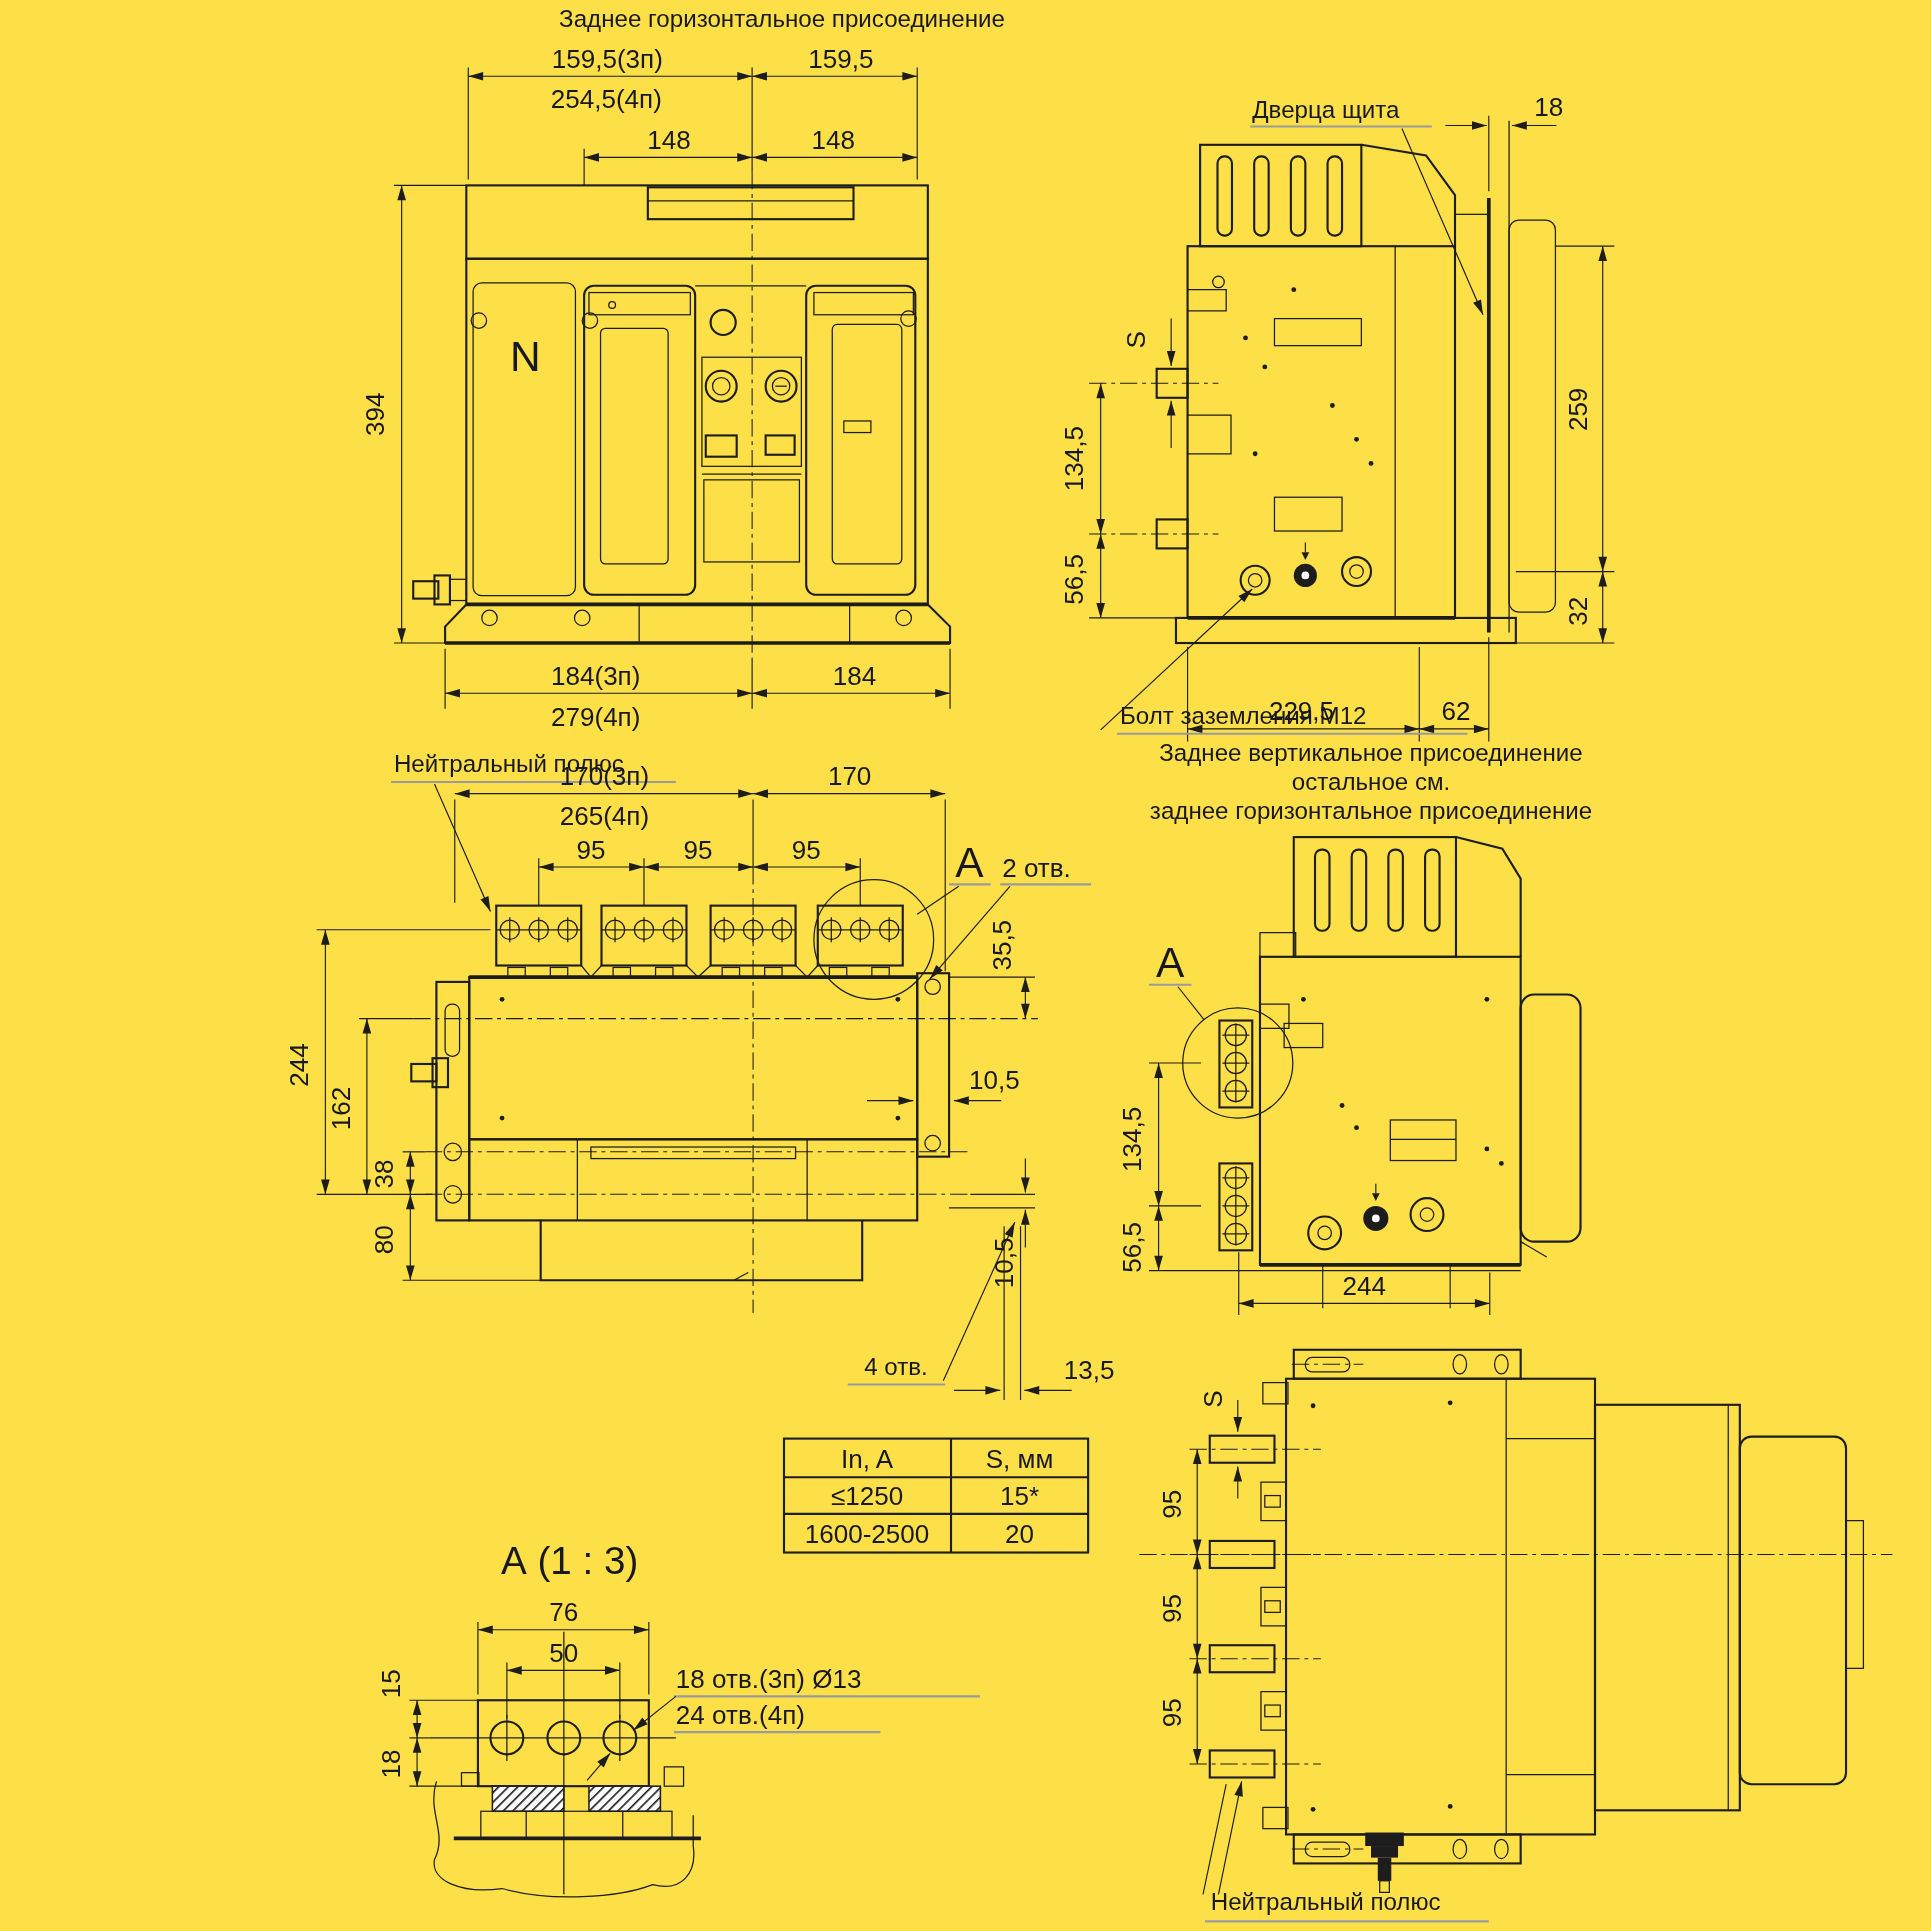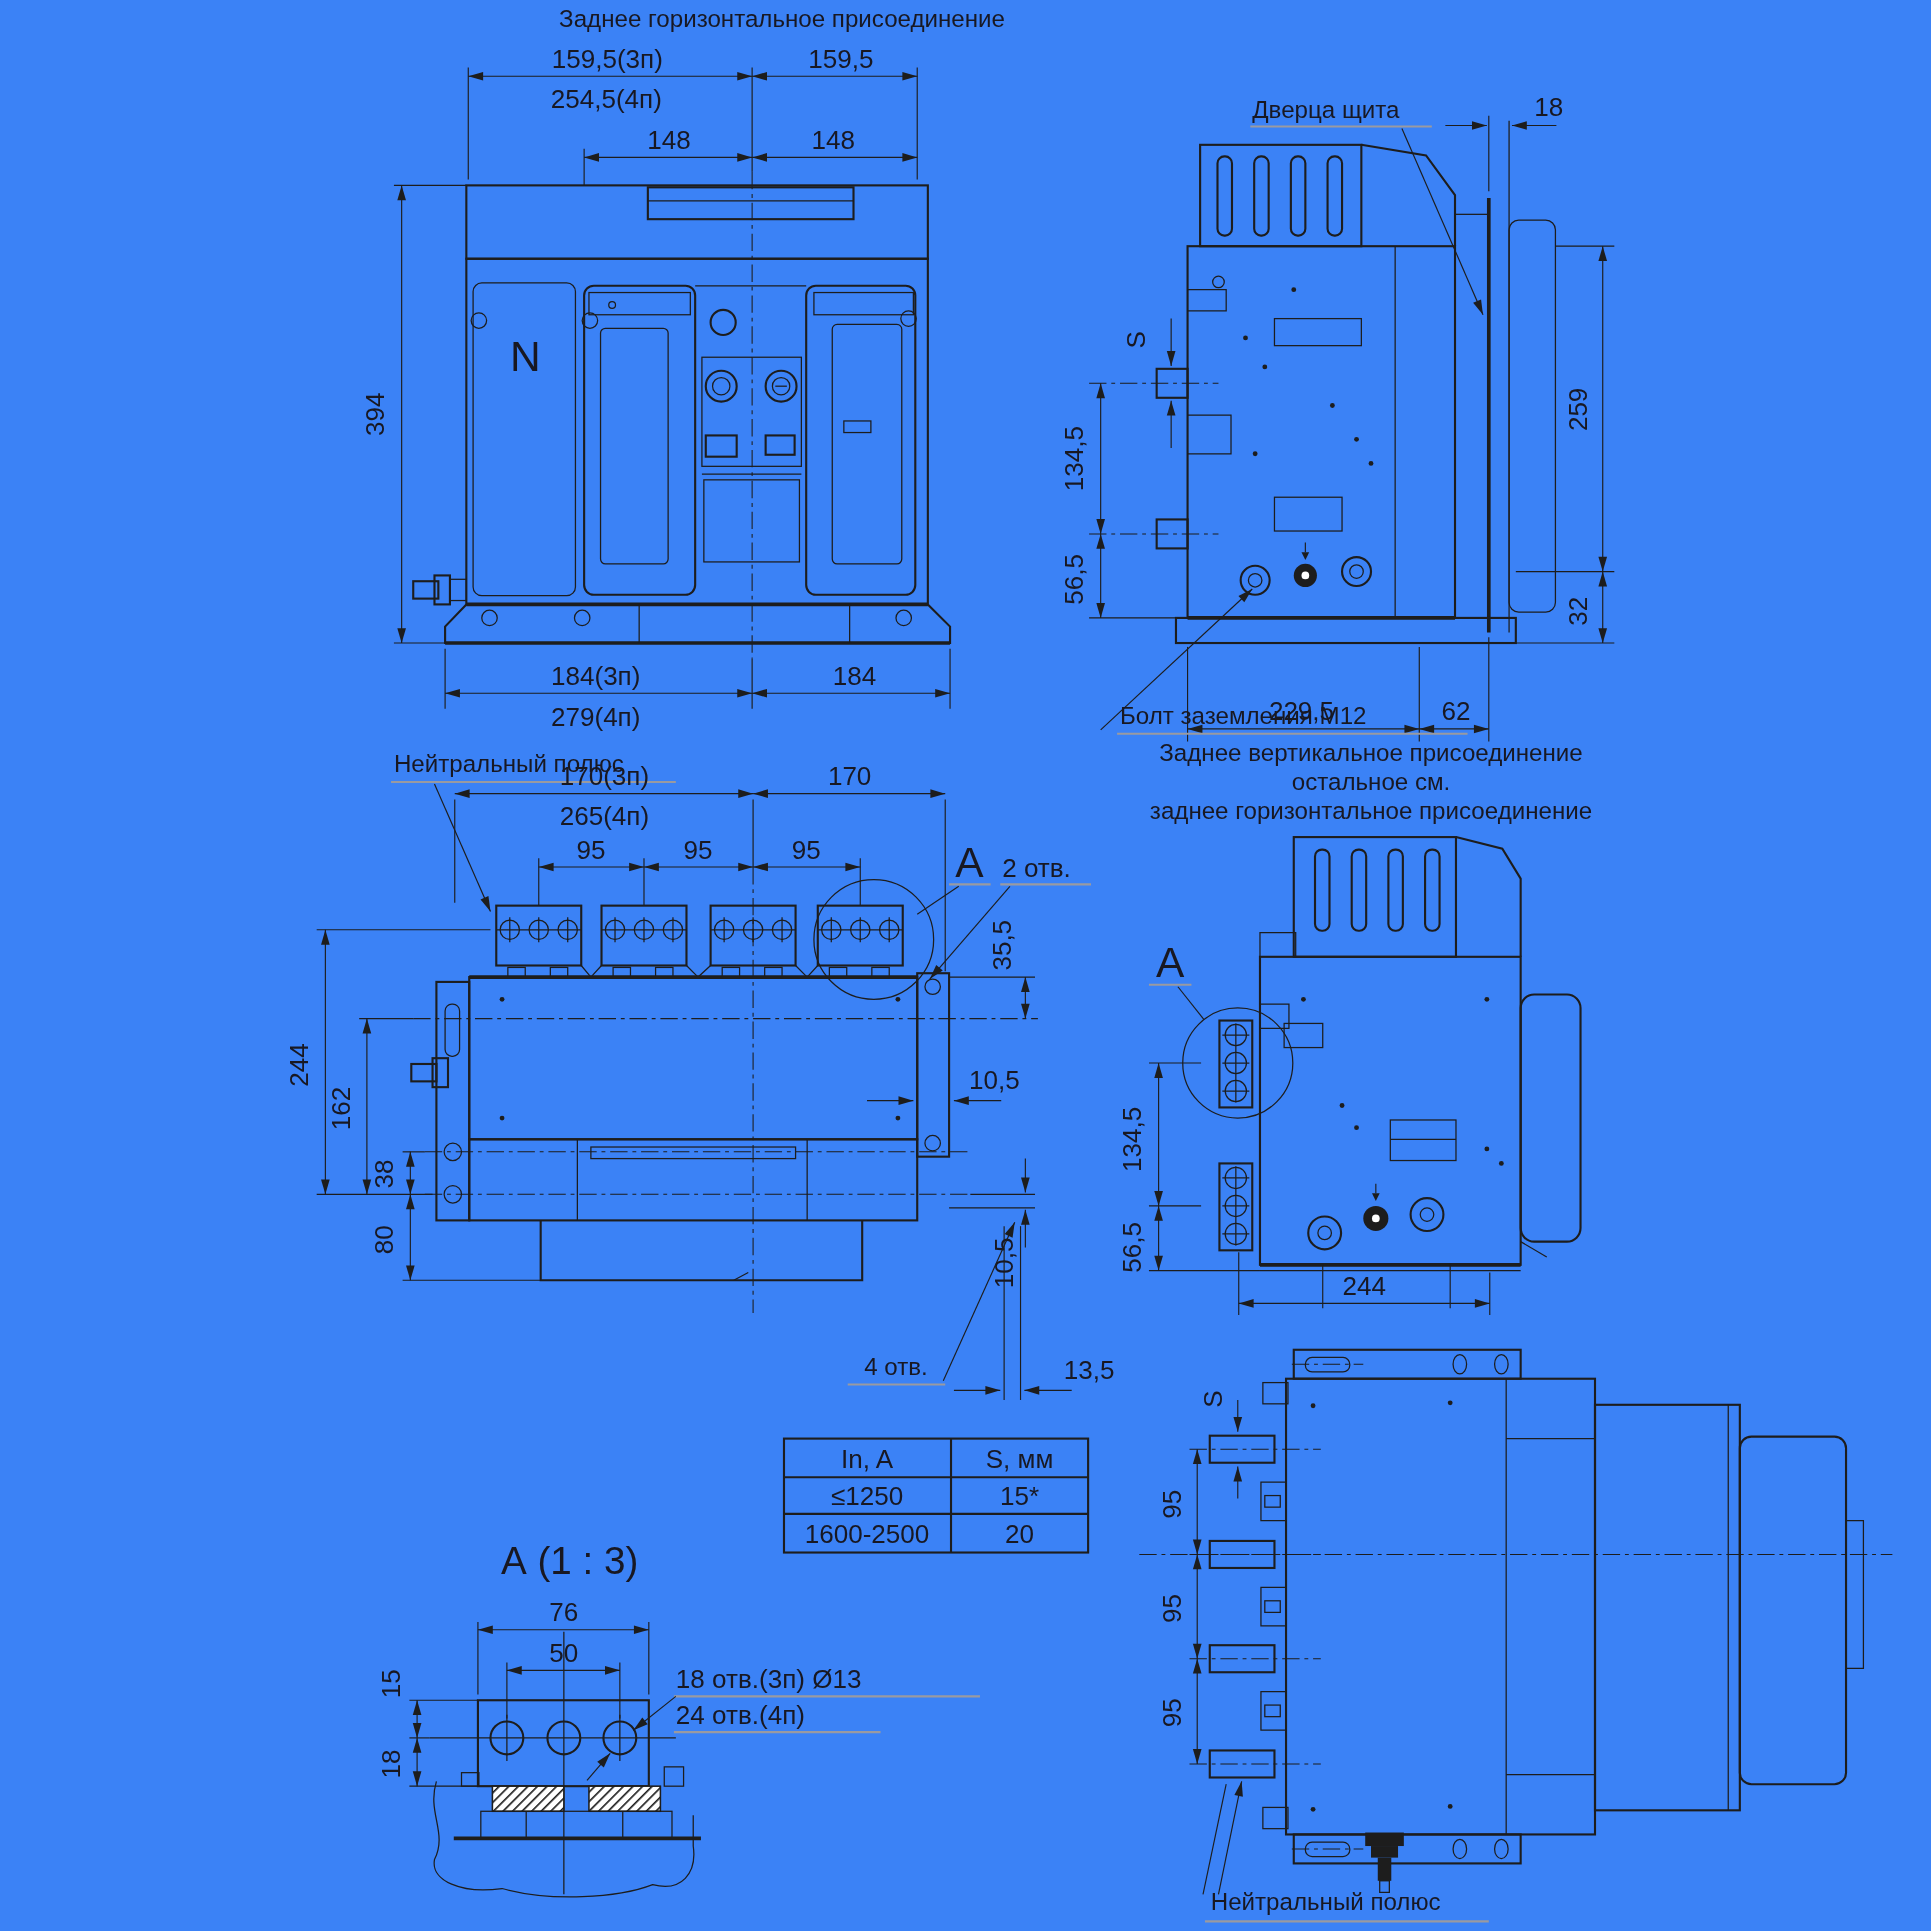--- a/index.html
+++ b/index.html
@@ -1,16 +1,16 @@
 <!DOCTYPE html>
 <html><head>
 <meta charset="utf-8">
 <style>
   html,body{margin:0;padding:0;background:#ffffff;}
-  .page{position:relative;width:1931px;height:1931px;background:#3b82f6;overflow:hidden;}
+  .page{position:relative;width:1931px;height:1931px;background:#fde047;overflow:hidden;}
   svg{display:block;}
   svg *{vector-effect:none;}
   .s2{stroke:#1d1d1d;stroke-width:2.2;fill:none;}
   .s1{stroke:#1d1d1d;stroke-width:1.3;fill:none;}
   .s3{stroke:#1d1d1d;stroke-width:3.8;fill:none;}
   .dim{stroke:#1d1d1d;stroke-width:1.2;fill:none;}
   .cl{stroke:#1d1d1d;stroke-width:1.1;fill:none;stroke-dasharray:18 5 4 5;}
   .ul{stroke:#9a9aa0;stroke-width:2.2;fill:none;}
   .dot{fill:#1d1d1d;stroke:none;}
   text{font-family:"Liberation Sans",sans-serif;fill:#181822;}

